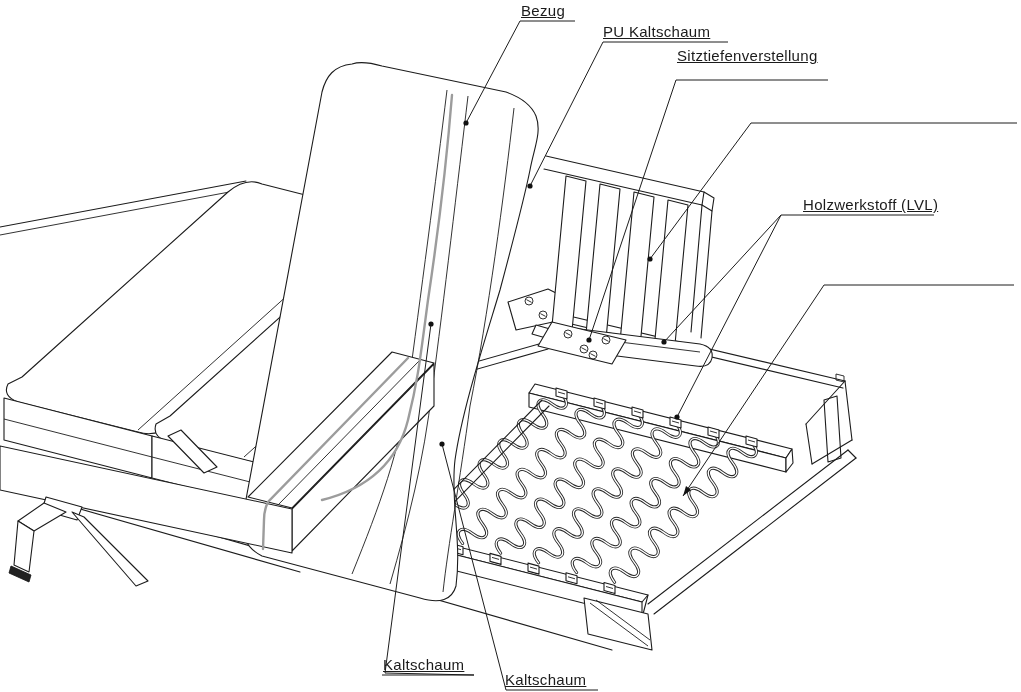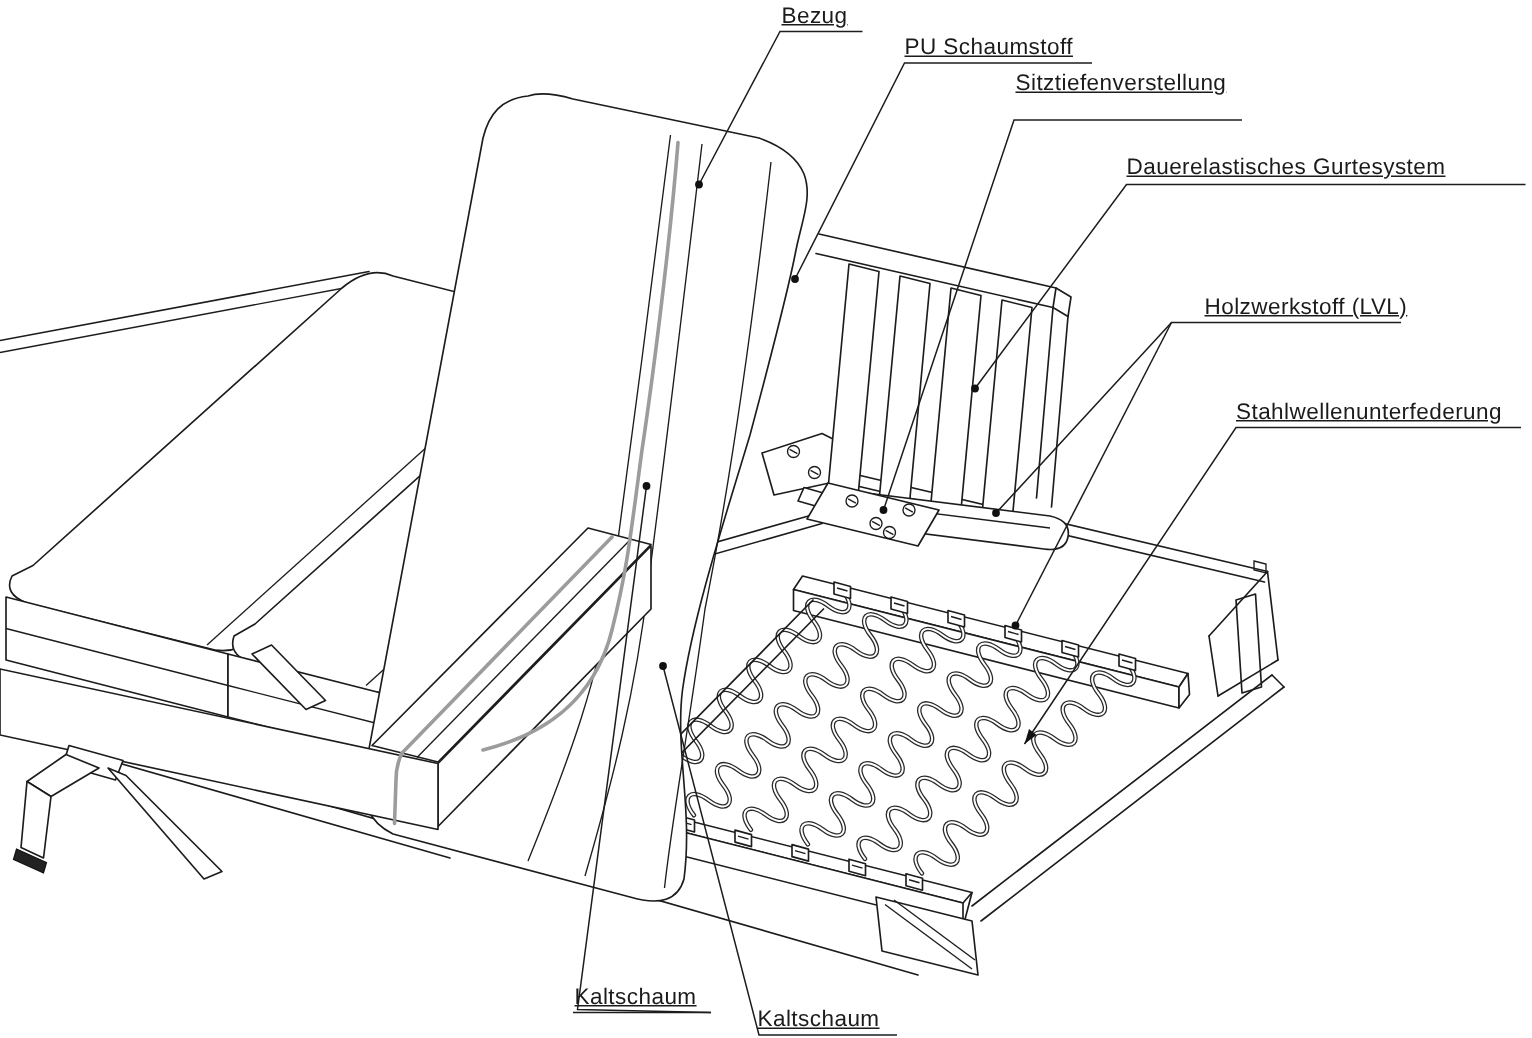--- a/index.html
+++ b/index.html
@@ -230,20 +230,18 @@
     <path d="M683,496 L691,490 L686,486 Z" fill="#111"></path>
     <polyline points="431,324 385,673 474,675" class="leader"></polyline>
     <line x1="382" y1="675" x2="474" y2="675" class="leader"></line>
     <circle cx="431" cy="324" r="2.6" fill="#111"></circle>
     <polyline points="442,444 506,690 598,690" class="leader"></polyline>
     <circle cx="442" cy="444" r="2.6" fill="#111"></circle>
   </g>
 </svg>
 
 <div class="lbl" style="left:521px;top:2px">Bezug</div>
-<div class="lbl" style="left:603px;top:23px">PU Schaumstoff</div>
+<div class="lbl" style="left:603px;top:23px">PU Kaltschaum</div>
 <div class="lbl" style="left:677px;top:47px">Sitztiefenverstellung</div>
-<div class="lbl" style="left:751px;top:103px">Dauerelastisches Gurtesystem</div>
 <div class="lbl" style="left:803px;top:196px">Holzwerkstoff (LVL)</div>
-<div class="lbl" style="left:824px;top:266px">Stahlwellenunterfederung</div>
 <div class="lbl" style="left:383px;top:656px">Kaltschaum</div>
 <div class="lbl" style="left:505px;top:671px">Kaltschaum</div>
 </div>
 
 </body></html>

